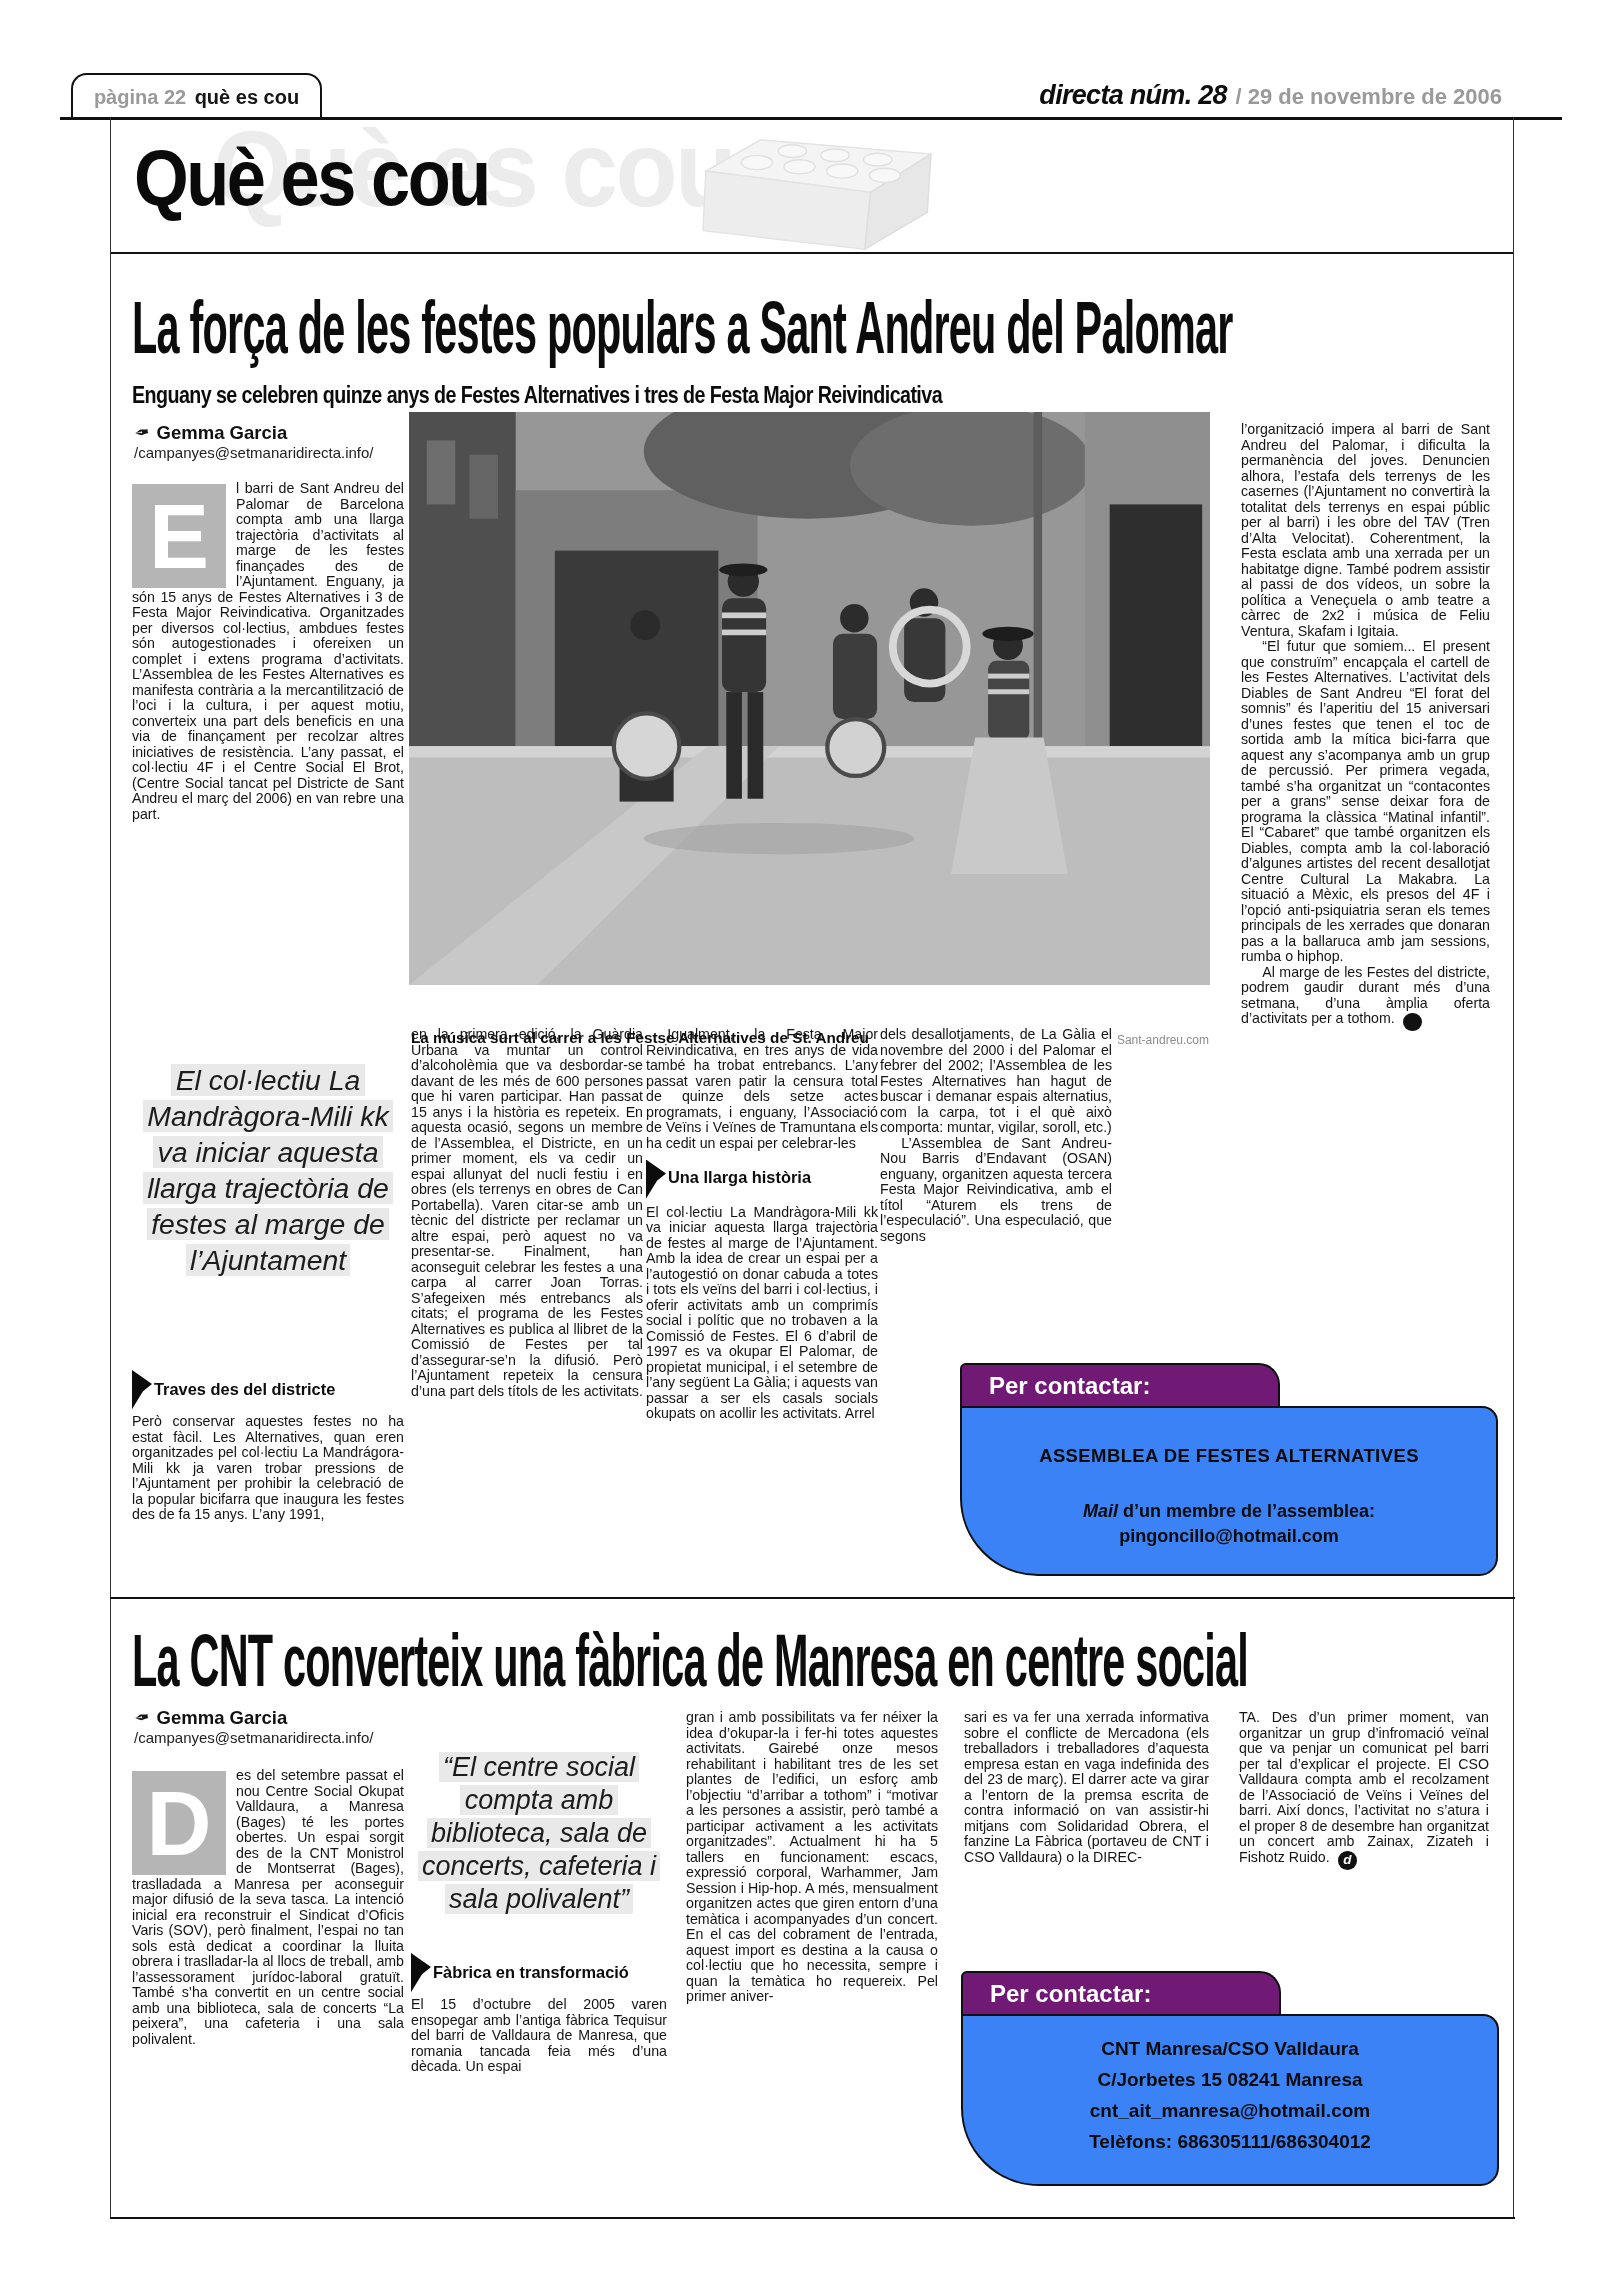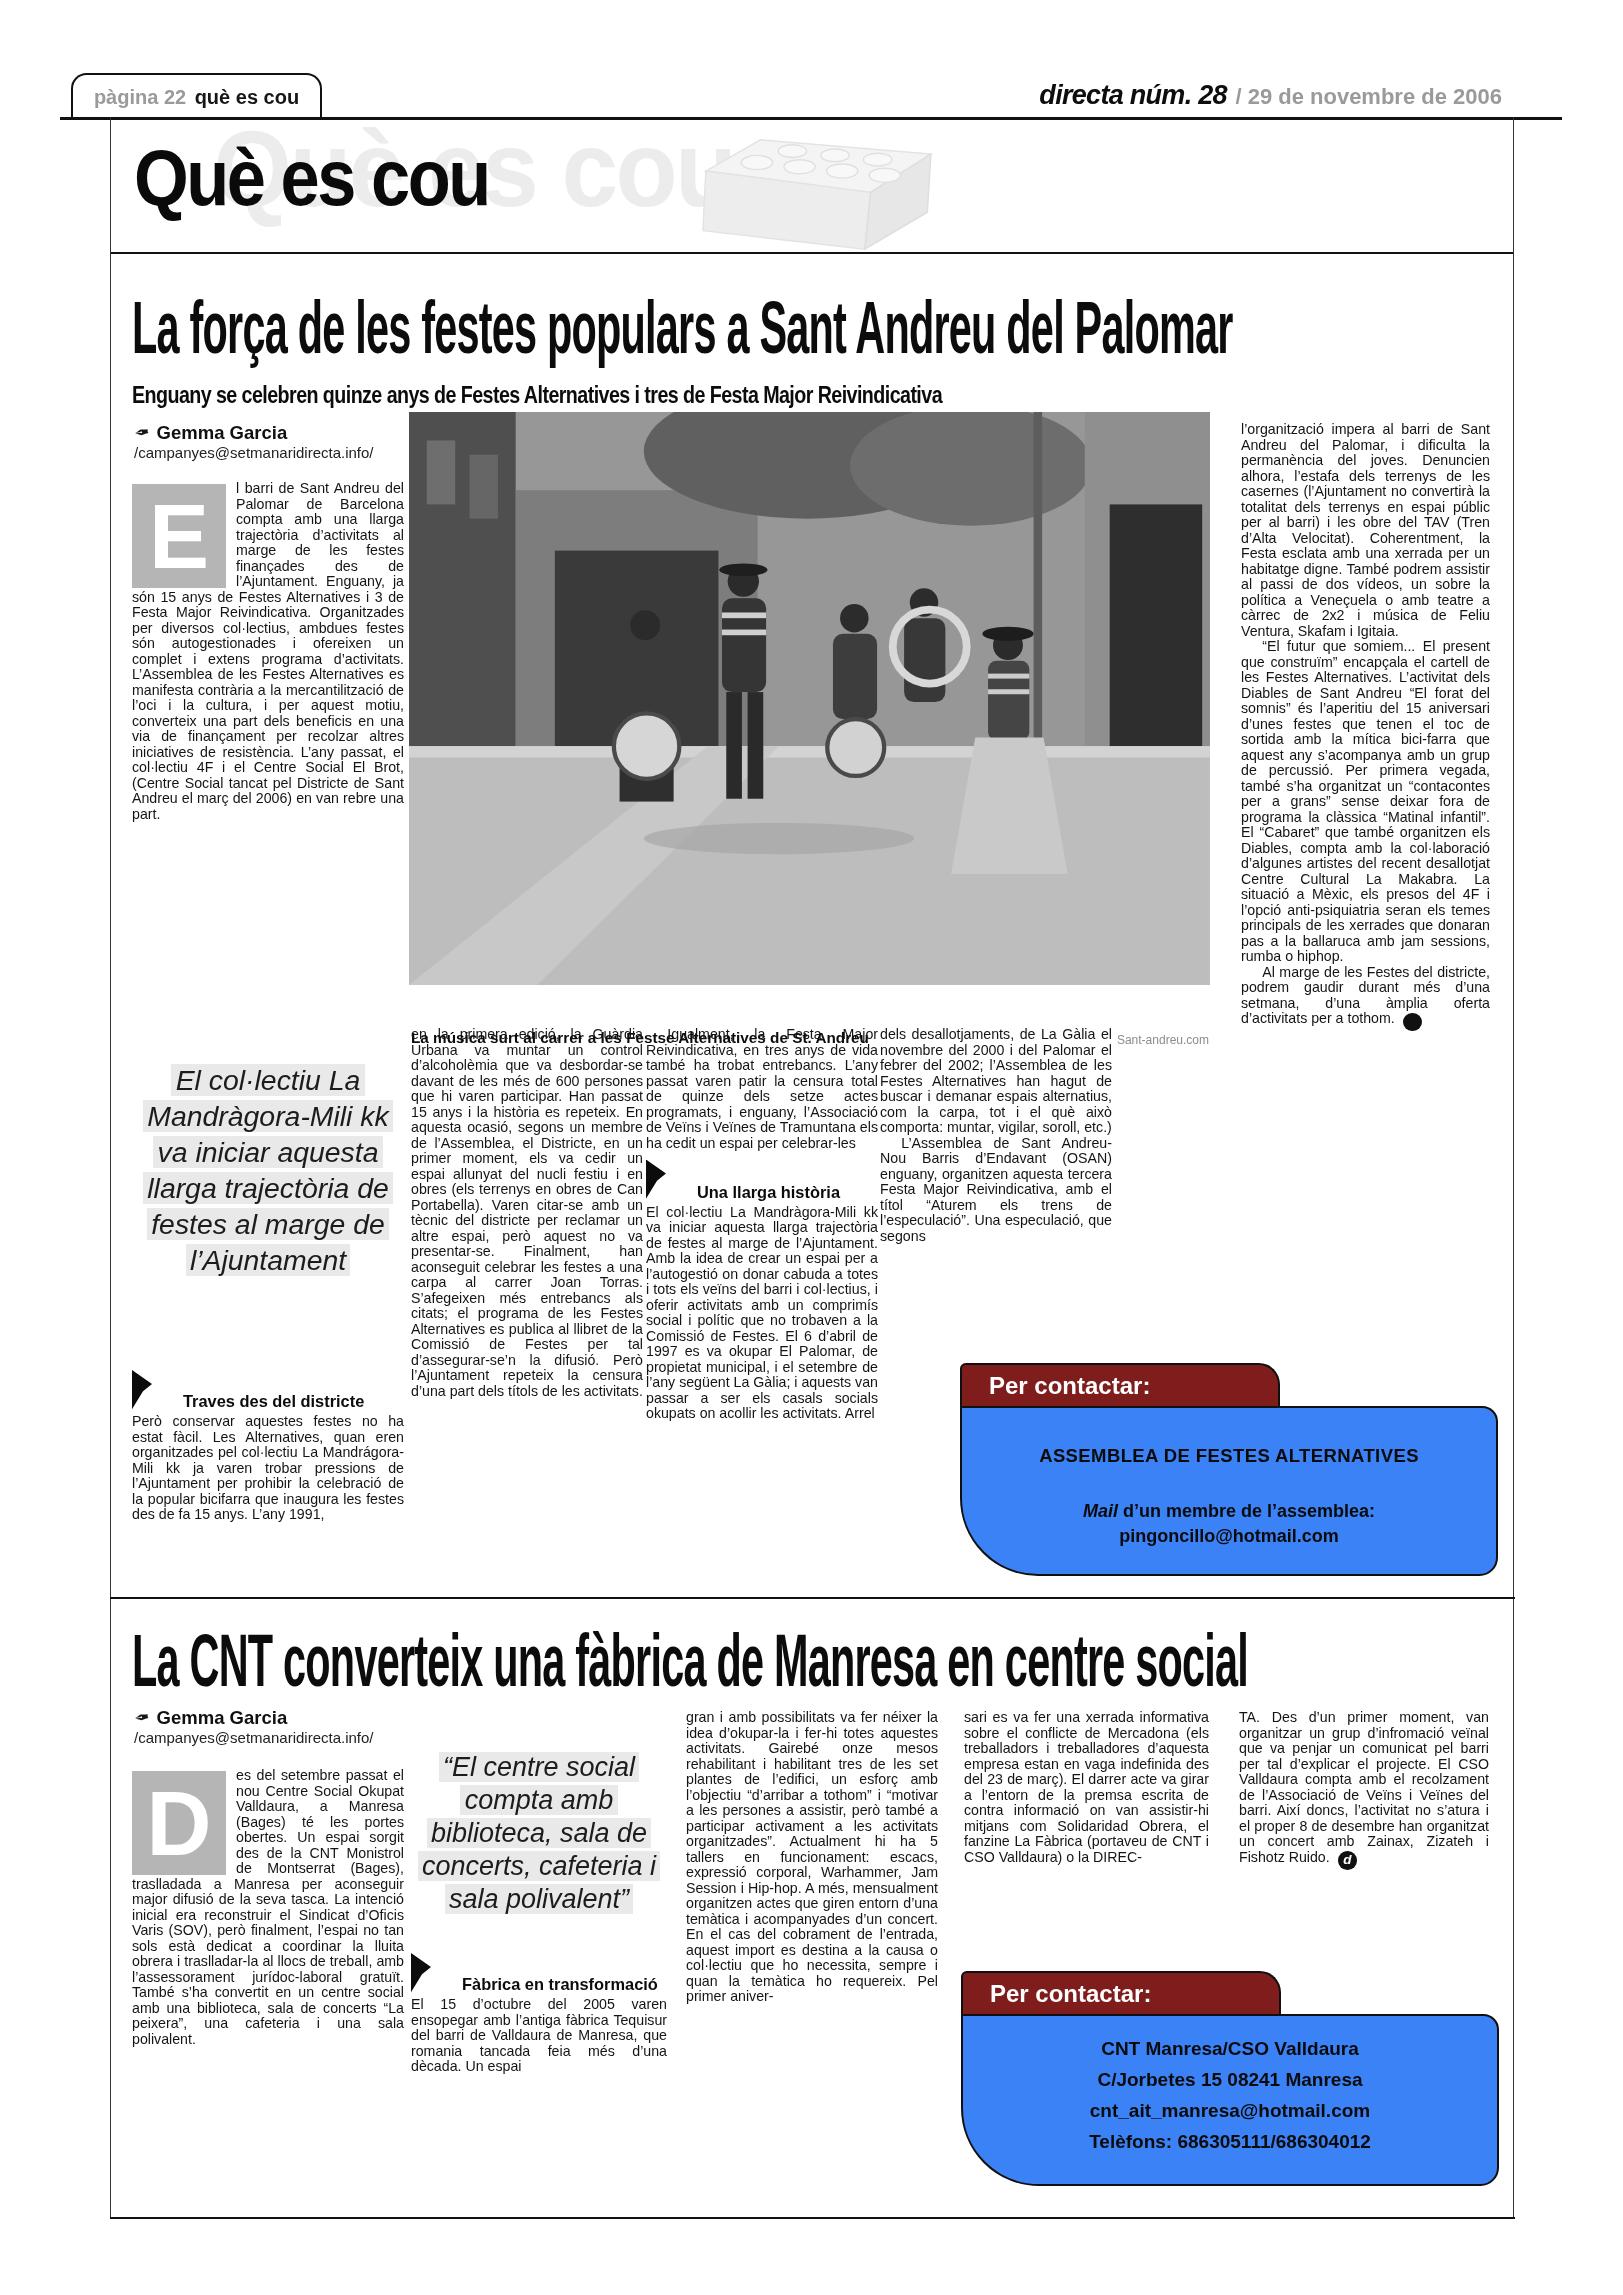--- a/index.html
+++ b/index.html
@@ -34,31 +34,31 @@
   .pen{font-size:18.5px;margin-right:7.1px;display:inline-block;transform:scaleX(-1) rotate(10deg);}
   
   .dropcap{float:left;width:94px;height:104px;background:#b5b5b5;color:#fff;text-align:center;
            font-size:90px;line-height:107px;font-weight:bold;margin:2.8px 10px 1.4px 0;}
   
   .pullquote{font-style:italic;text-align:center;font-weight:500;color:#1c1c1c;}
   .pq1{font-size:28.4px;line-height:36px;}
   .pq2{font-size:27px;line-height:33px;}
   .pullquote .hl{background:#e9e9e9;padding:0 4.3px;-webkit-box-decoration-break:clone;box-decoration-break:clone;}
   
-  .subflag{display:flex;align-items:flex-end;gap:31px;}
+  .subflag{display:flex;align-items:flex-start;gap:2px;}
   .flag{width:20px;height:41px;background:#0c0c0c;flex:0 0 auto;
         clip-path:polygon(0 0,100% 34%,55% 52%,0 96%);}
   .subflag .label{font-weight:bold;font-size:16.4px;color:#0c0c0c;padding-top:10px;}
   
   .caption{display:flex;justify-content:space-between;align-items:flex-end;}
   .caption .cap{font-weight:bold;font-size:15.3px;color:#0d0d0d;}
   .caption .credit{font-size:12px;color:#8c8c8c;margin-top:40px;}
   
   .contact-box{position:absolute;}
-  .cb-tab{position:absolute;left:0;top:0;height:43px;background:#7f1d1d;color:#fff;font-weight:bold;
+  .cb-tab{position:absolute;left:0;top:0;height:43px;background:#701a75;color:#fff;font-weight:bold;
           font-size:24px;display:flex;align-items:center;padding-left:27px;width:320px;
           border-radius:5.7px 21.3px 0 0;border:2.8px solid #101010;border-bottom:none;box-sizing:border-box;}
   .cb-body{position:absolute;left:0;right:0;top:43px;bottom:0;background:#3b82f6;border:2.8px solid #101010;
            border-radius:0 15.6px 18.5px 78px;box-sizing:border-box;text-align:center;}
   .cb1-name{margin-top:37px;font-weight:bold;font-size:18.5px;letter-spacing:0.4px;color:#0b0b0b;}
   .cb1-mail{margin-top:34px;font-weight:bold;font-size:18px;color:#0b0b0b;}
   .cb1-mail .it{font-style:italic;}
   .cb1-value{margin-top:4.3px;font-weight:bold;font-size:18px;color:#0b0b0b;}
   .cb2-lines{margin-top:17px;font-weight:bold;font-size:19px;line-height:31px;color:#0b0b0b;}
   

